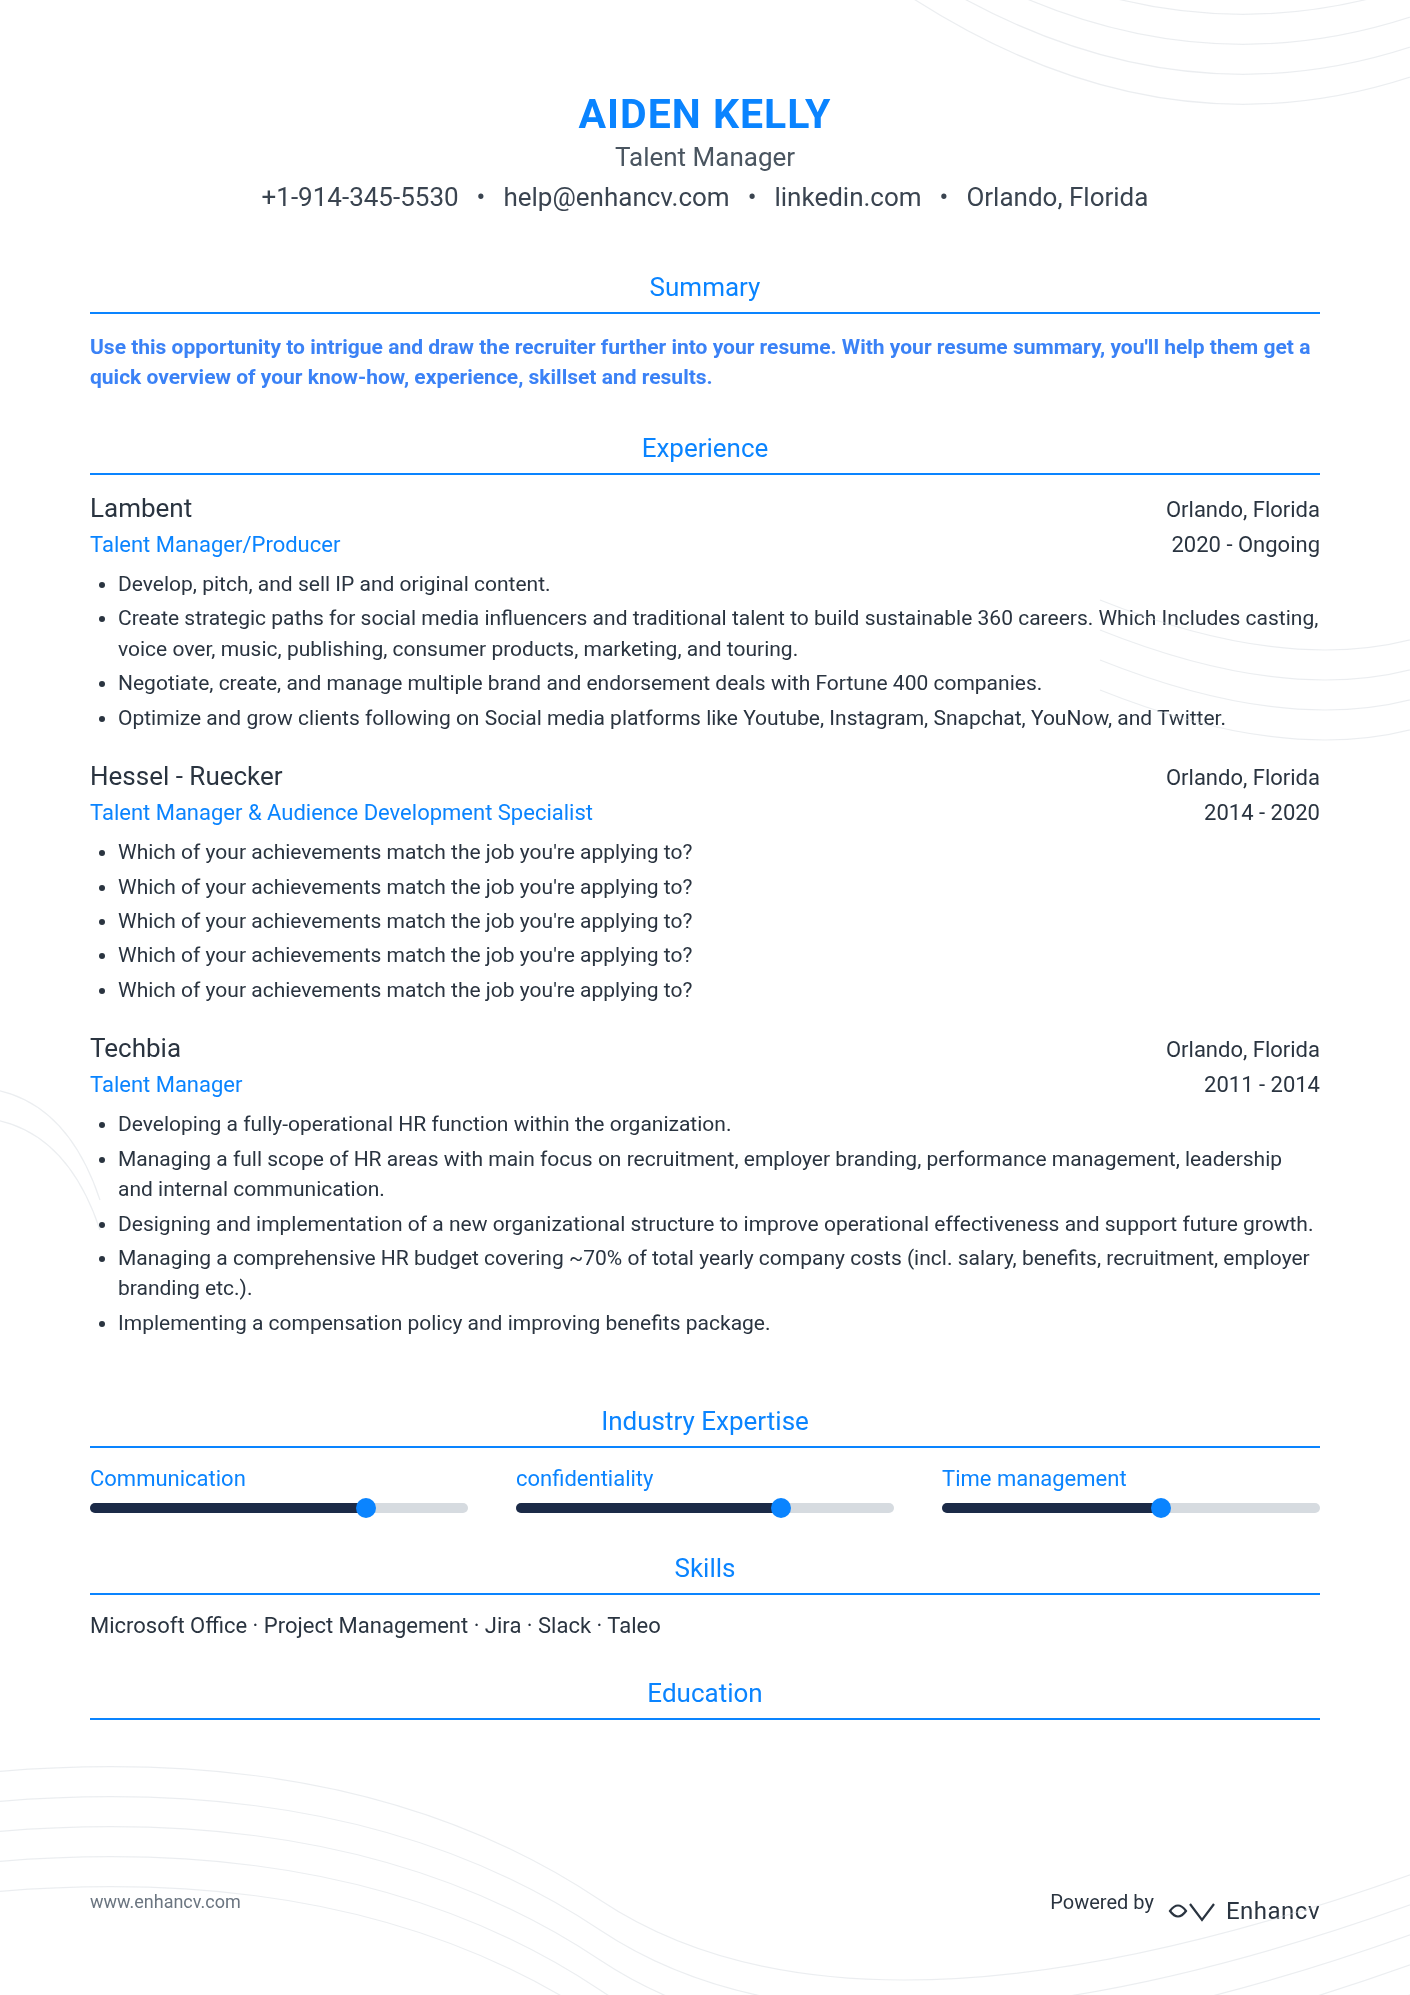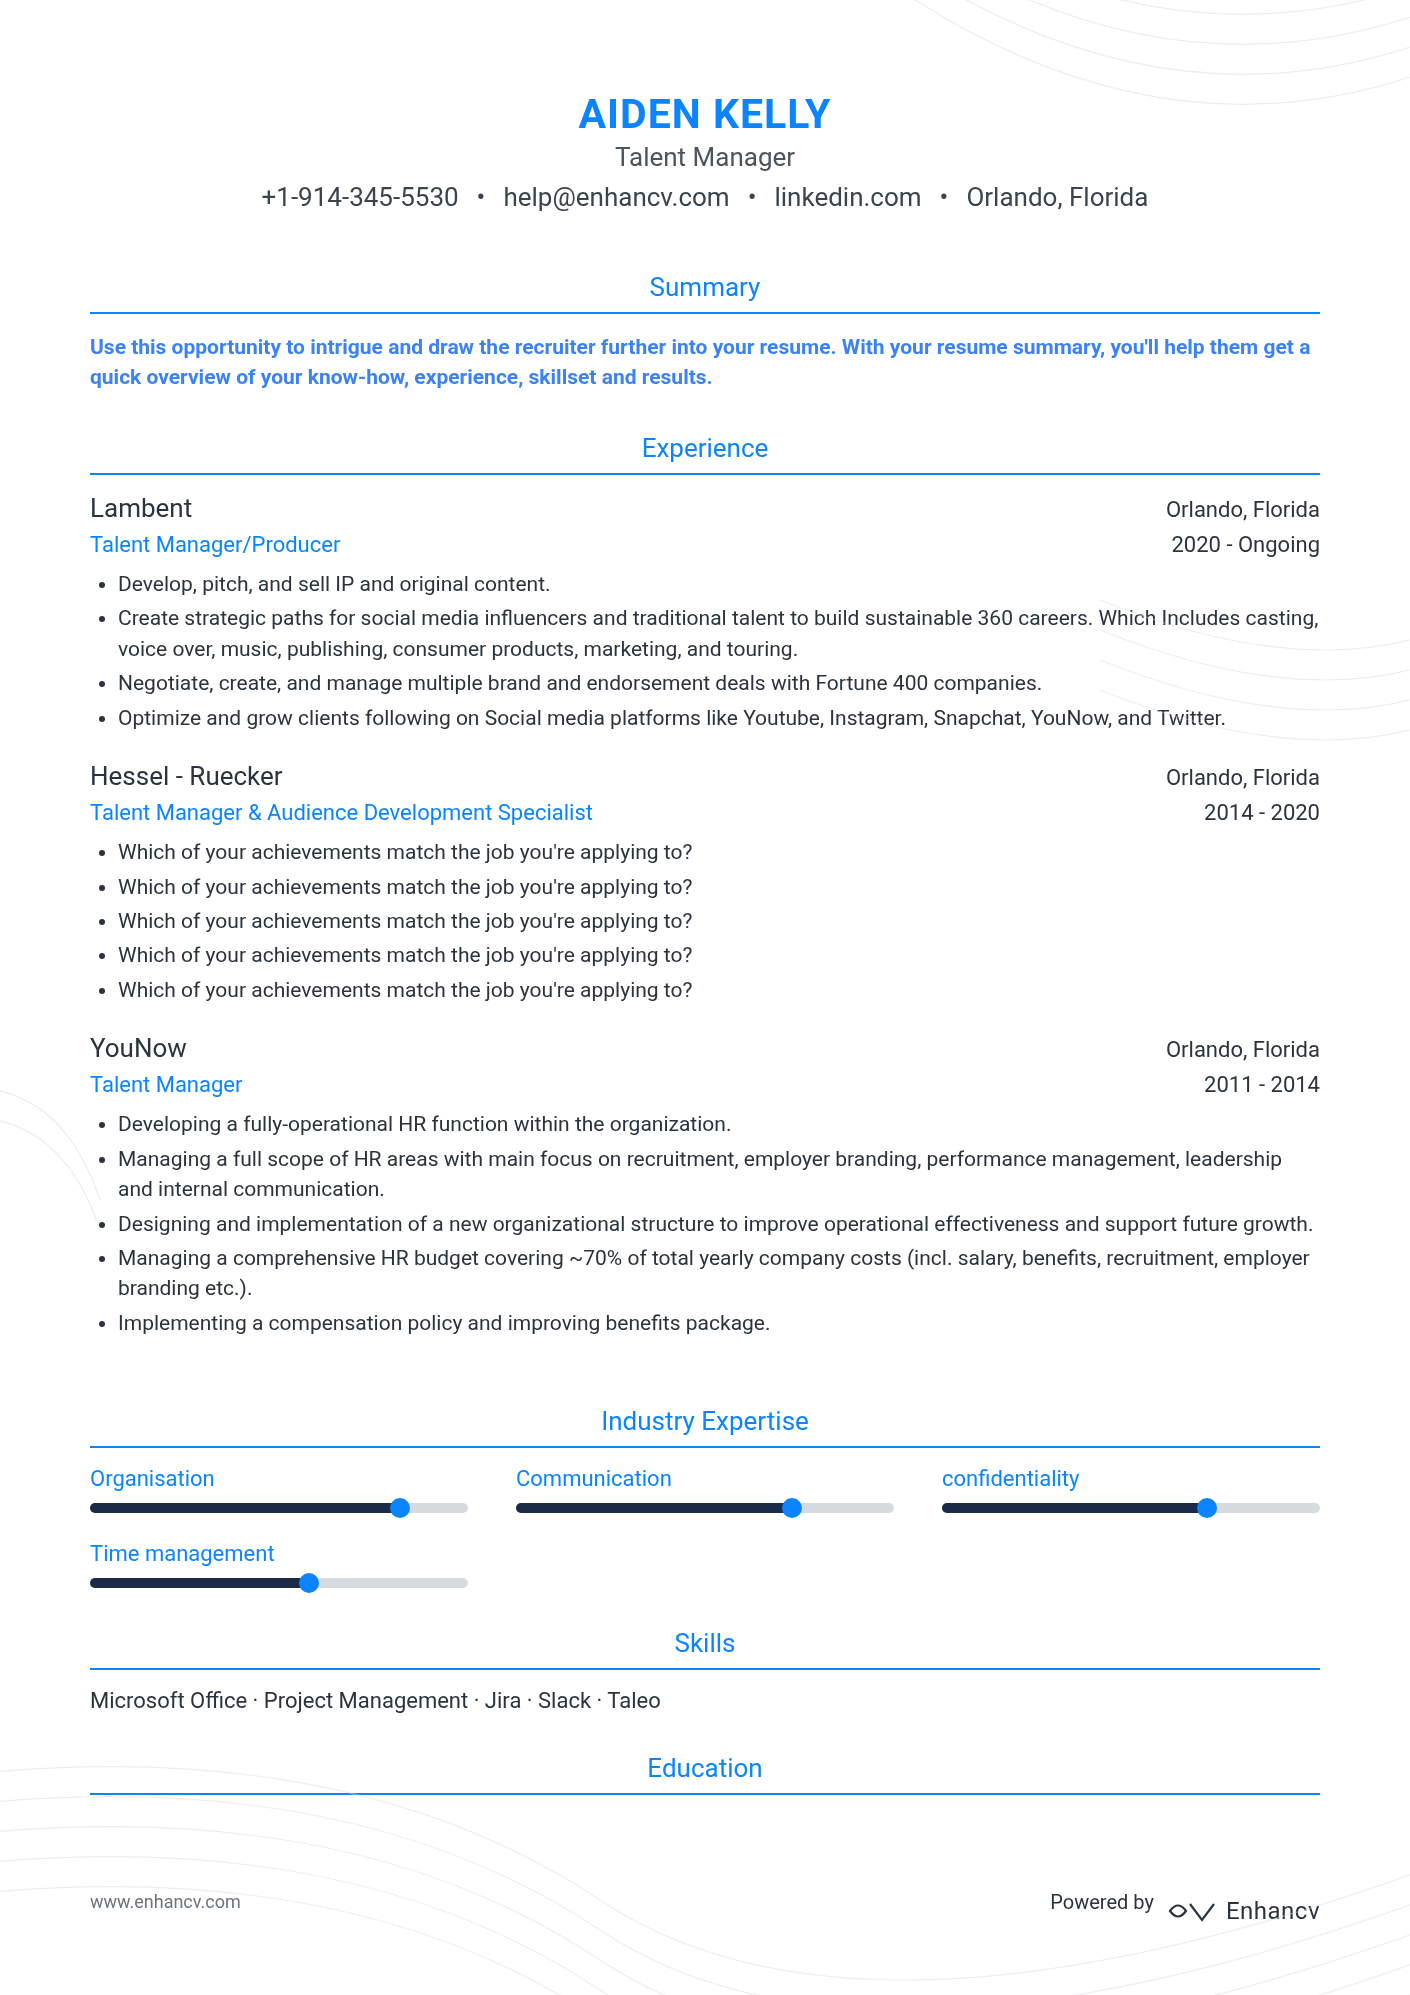--- a/index.html
+++ b/index.html
@@ -246,48 +246,41 @@
           <ul class="bullets">
             <li>Which of your achievements match the job you're applying to?</li>
             <li>Which of your achievements match the job you're applying to?</li>
             <li>Which of your achievements match the job you're applying to?</li>
             <li>Which of your achievements match the job you're applying to?</li>
             <li>Which of your achievements match the job you're applying to?</li>
           </ul>
         </div>
         <div class="job">
           <div class="job-head">
-            <div class="job-company">YouNow</div>
+            <div class="job-company">Techbia</div>
             <div class="job-location">Orlando, Florida</div>
           </div>
           <div class="job-head2">
             <div class="job-role">Talent Manager</div>
             <div class="job-dates">2011 - 2014</div>
           </div>
           <ul class="bullets">
             <li>Developing a fully-operational HR function within the organization.</li>
             <li>Managing a full scope of HR areas with main focus on recruitment, employer branding, performance management, leadership and internal communication.</li>
             <li>Designing and implementation of a new organizational structure to improve operational effectiveness and support future growth.</li>
             <li>Managing a comprehensive HR budget covering ~70% of total yearly company costs (incl. salary, benefits, recruitment, employer branding etc.).</li>
             <li>Implementing a compensation policy and improving benefits package.</li>
           </ul>
         </div>
       </div>
   </div>
 
   <div class="section">
     <div class="section-heading">Industry Expertise</div>
     <div class="expertise-grid" id="expertise">
-        <div class="expertise-item">
-          <div class="expertise-label">Organisation</div>
-          <div class="bar-wrap">
-            <div class="bar-fill" style="width: 82%;"></div>
-            <div class="bar-knob" style="left: 82%;"></div>
-          </div>
-        </div>
         <div class="expertise-item">
           <div class="expertise-label">Communication</div>
           <div class="bar-wrap">
             <div class="bar-fill" style="width: 73%;"></div>
             <div class="bar-knob" style="left: 73%;"></div>
           </div>
         </div>
         <div class="expertise-item">
           <div class="expertise-label">confidentiality</div>
           <div class="bar-wrap">

